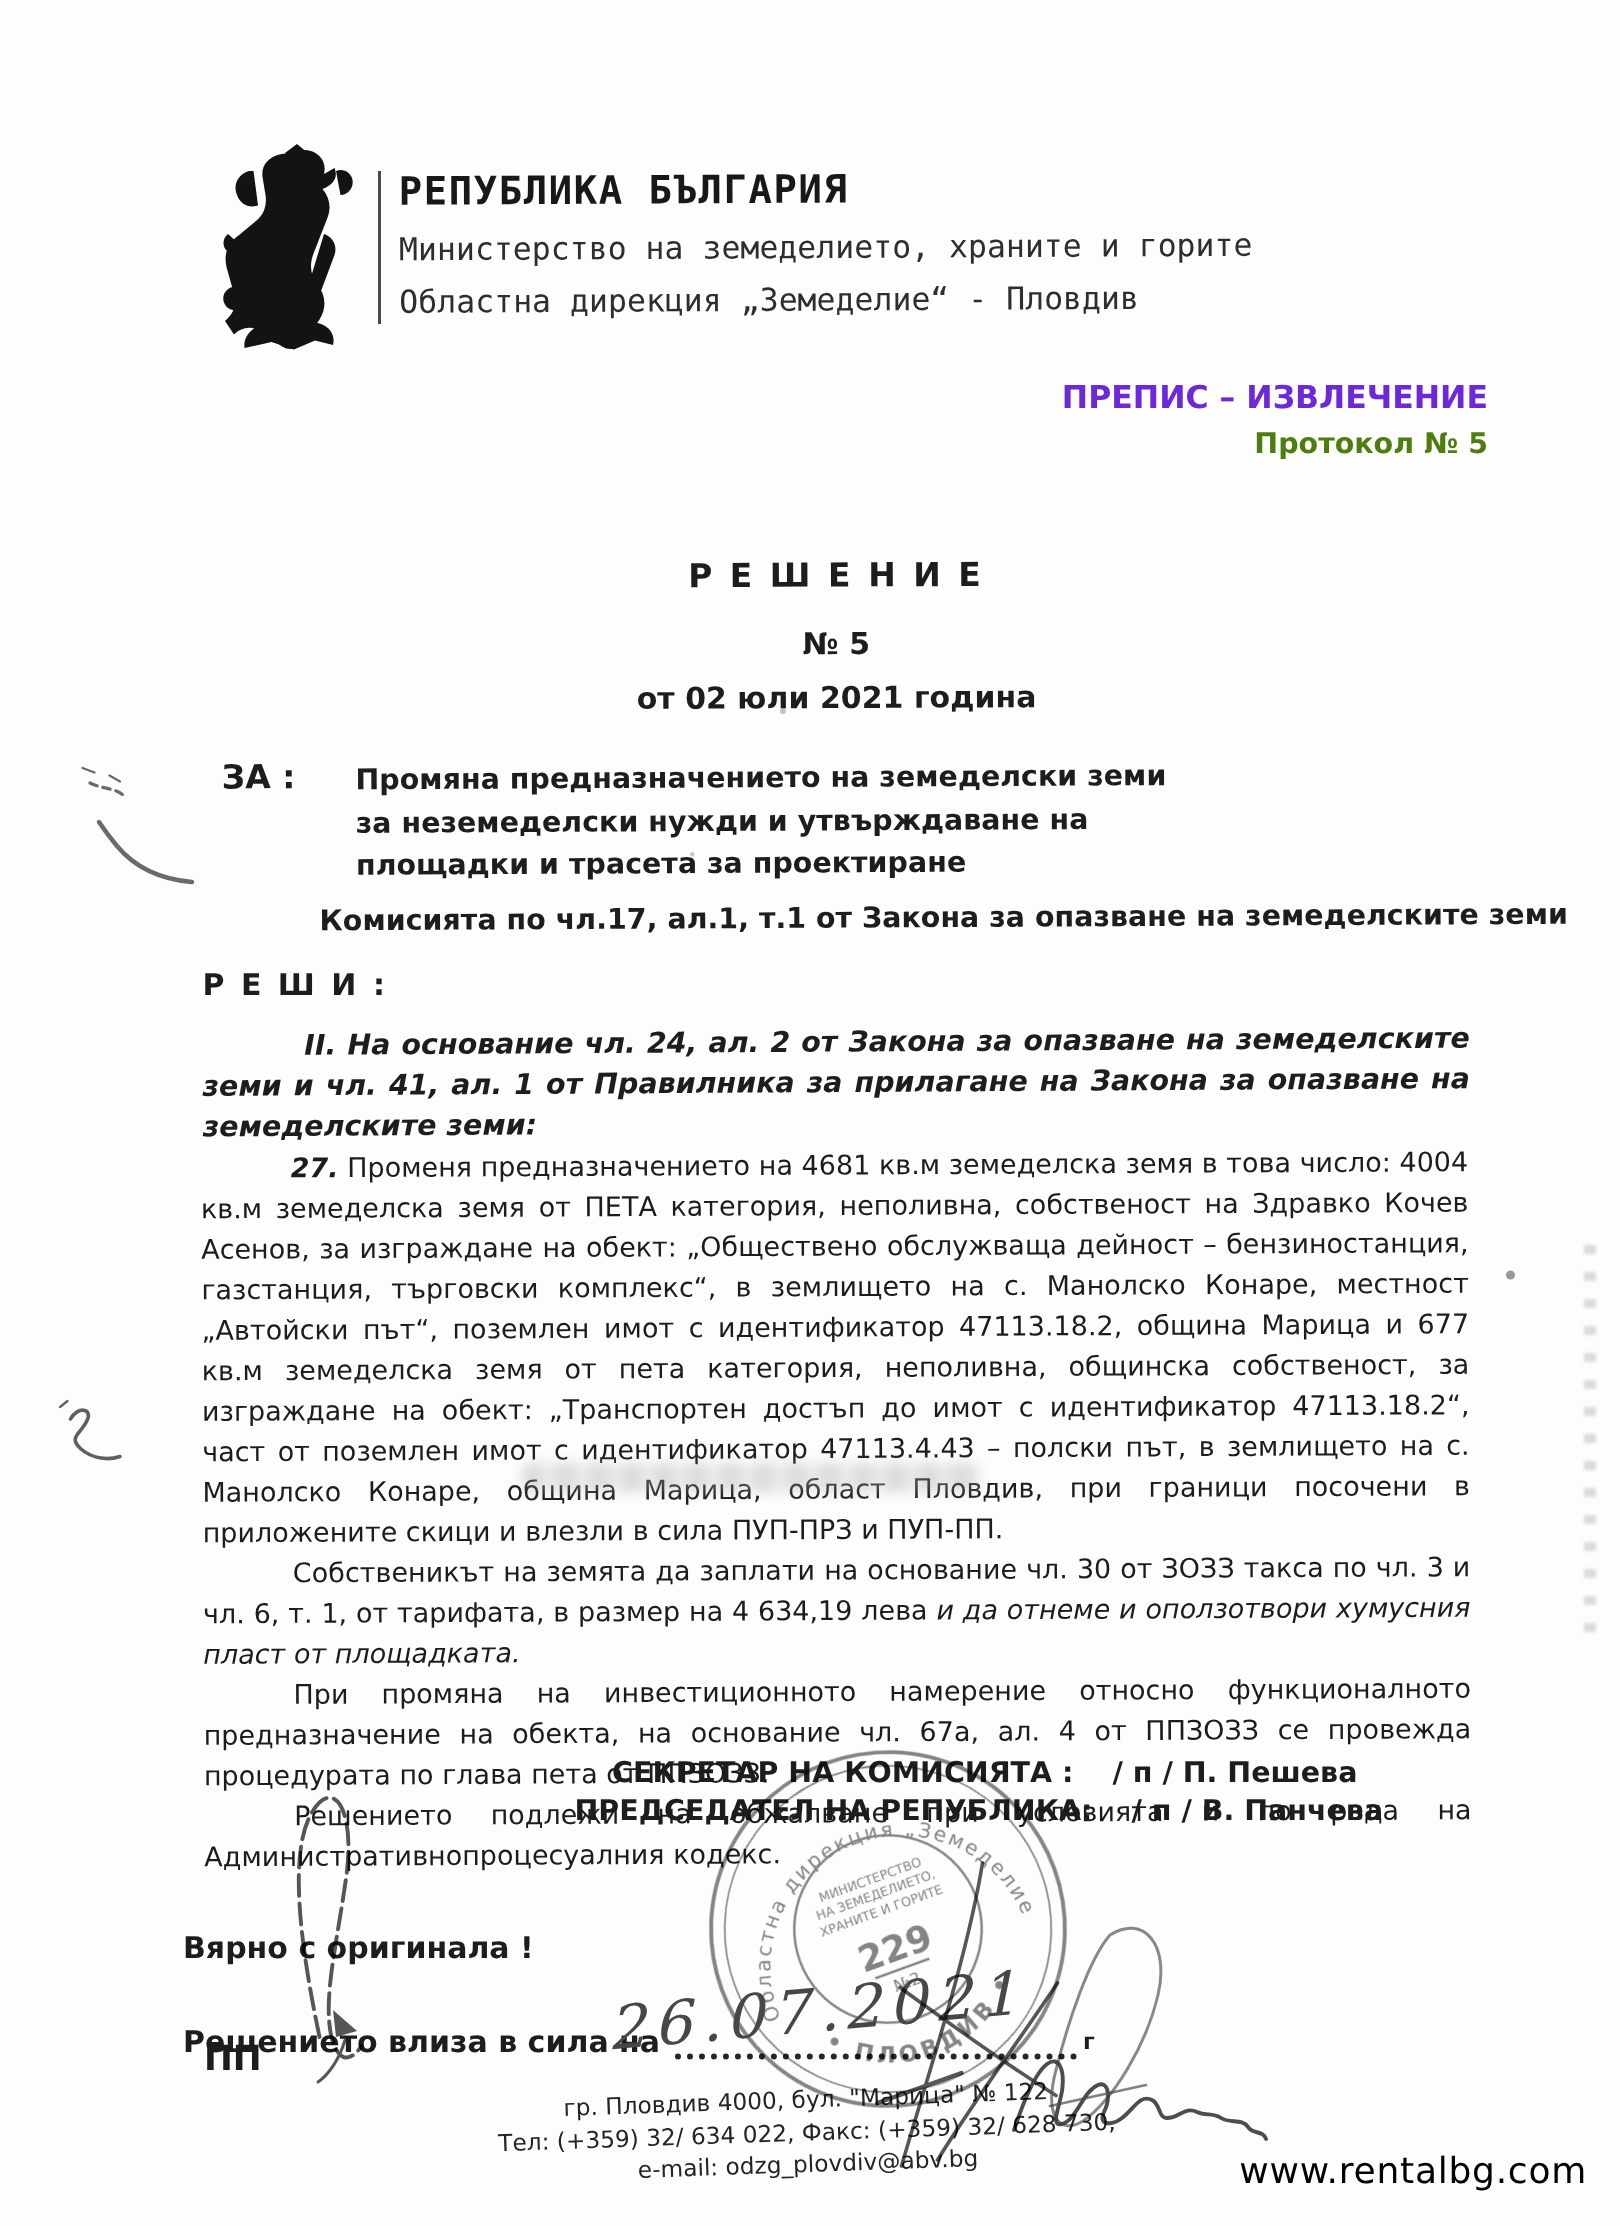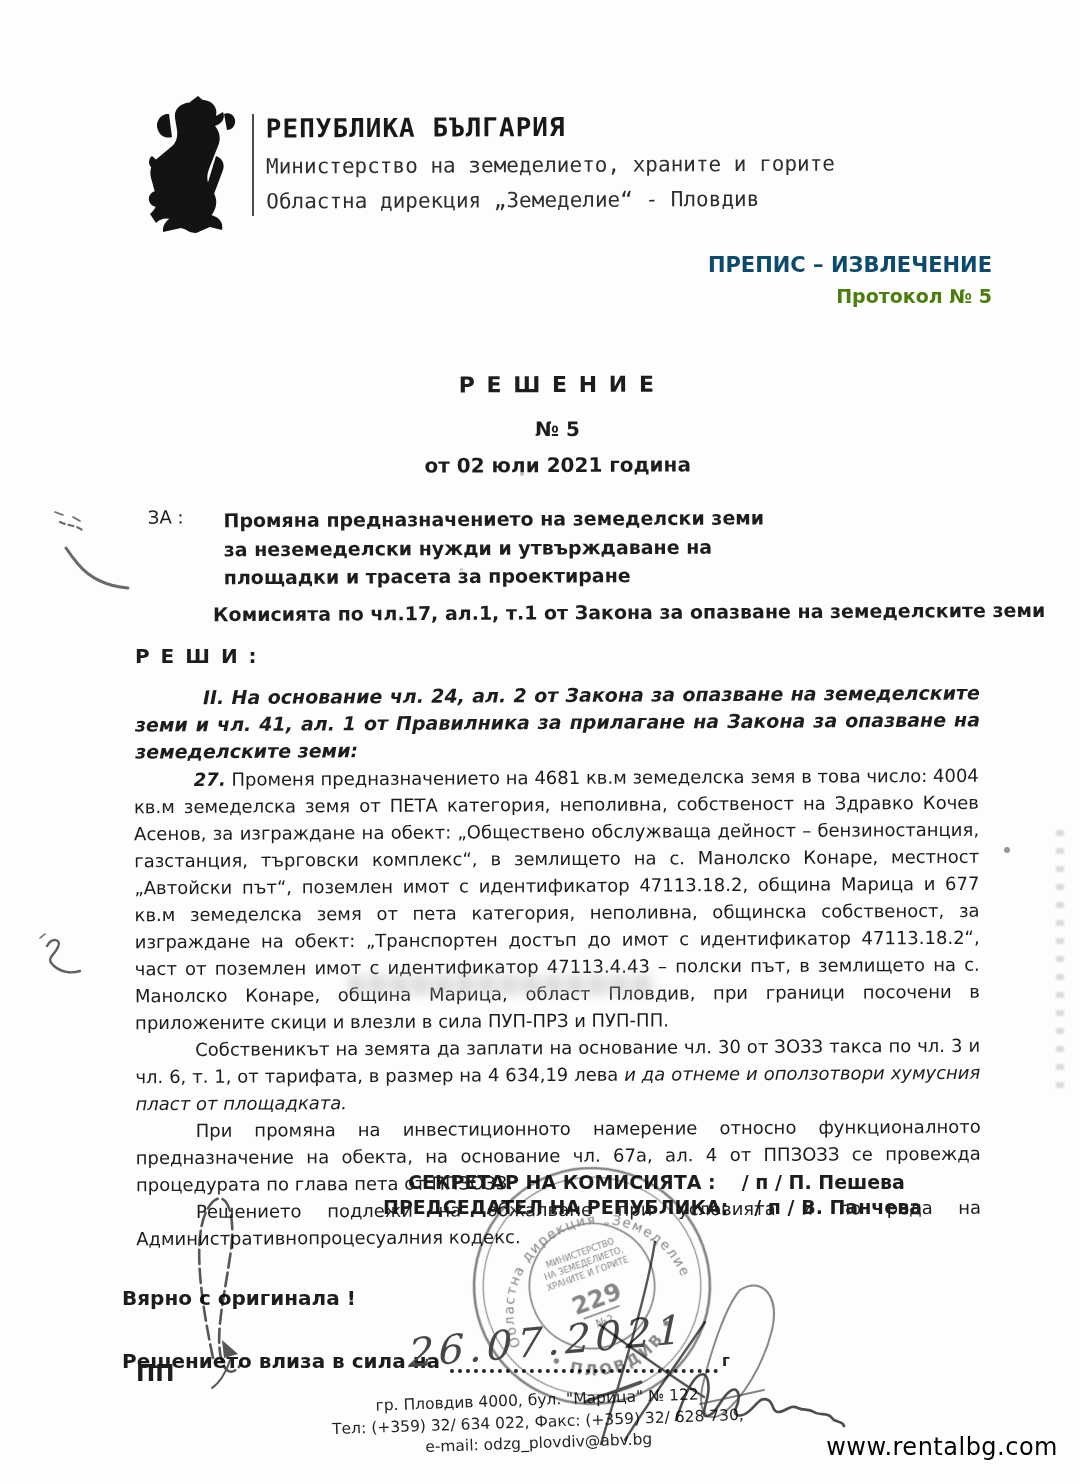--- a/index.html
+++ b/index.html
@@ -17,30 +17,30 @@
   .org-republic{
     font-family:"DejaVu Sans Mono", monospace;font-weight:bold;
     font-size:26px;letter-spacing:1px;color:#181818;
   }
   .org-line{
     font-family:"DejaVu Sans Mono", monospace;font-size:21px;color:#2e2e2e;
     margin-top:11px;white-space:nowrap;
   }
   
   .copy-block{right:88px;top:250px;text-align:right;line-height:1.5;}
-  .copy-line1{font-weight:bold;font-size:21px;color:#0c4a6e;}
+  .copy-line1{font-weight:bold;font-size:21px;color:#6d28d9;}
   .copy-line2,.copy-line3{font-weight:bold;font-size:19px;color:#4d7c0f;}
   
   .title-block{left:135px;top:372px;width:845px;text-align:center;transform:rotate(-0.25deg);}
   .title-decision{font-weight:bold;font-size:22px;letter-spacing:2px;}
   .title-number{font-weight:bold;font-size:20px;margin-top:20px;}
   .title-date{font-weight:bold;font-size:20px;margin-top:12px;}
   
   .subject-row{left:148px;top:505px;display:flex;gap:40px;transform:rotate(-0.3deg);}
-  .subject-label{font-weight:normal;font-size:18px;white-space:nowrap;}
+  .subject-label{font-weight:bold;font-size:22px;white-space:nowrap;}
   .subject-text{font-weight:bold;font-size:19px;width:545px;line-height:1.5;}
   .commission{left:213px;top:601px;font-weight:bold;font-size:19px;white-space:nowrap;transform:rotate(-0.3deg);}
   .decided{left:135px;top:644px;width:845px;text-align:left;font-weight:bold;font-size:20px;letter-spacing:2px;}
   .basis{
     left:135px;top:682px;width:845px;
     font-weight:bold;font-style:italic;font-size:19px;line-height:1.42;
     text-align:justify;text-indent:68px;transform:rotate(-0.35deg);
   }
   
   .bodycol{left:135px;top:764px;width:845px;transform:rotate(-0.3deg);}

